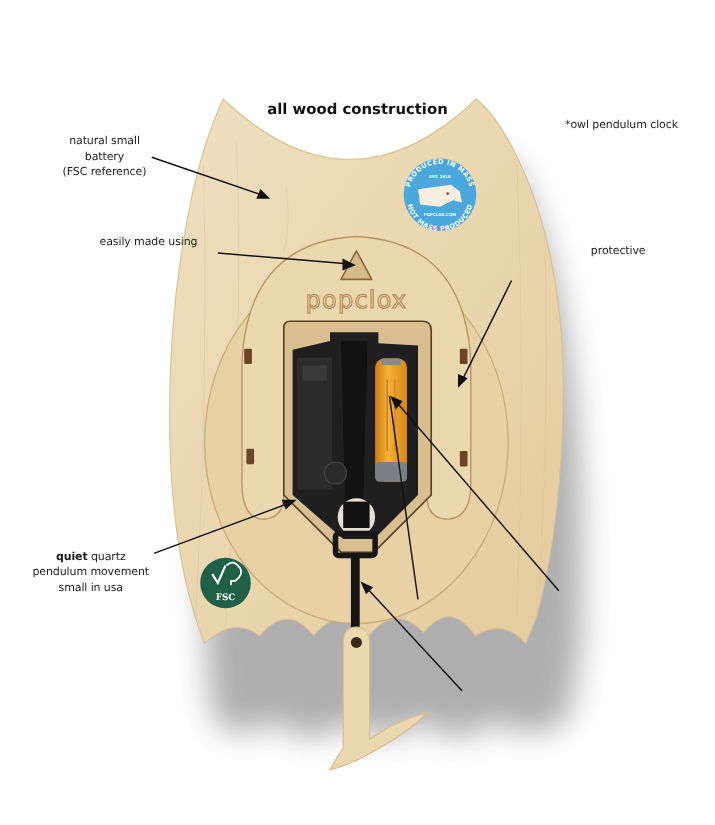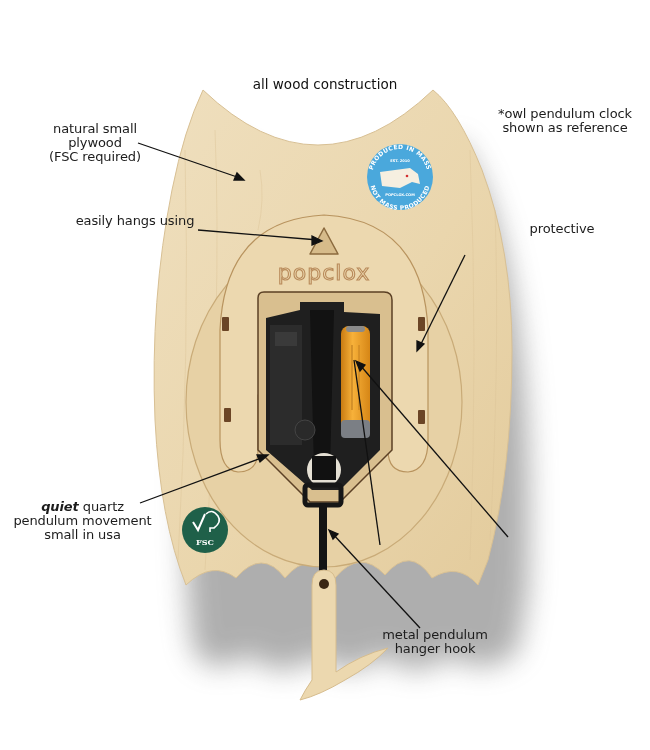--- a/index.html
+++ b/index.html
@@ -1,22 +1,22 @@
 <!DOCTYPE html>
 <html><head>
   <meta charset="utf-8">
   <style>
     html, body { margin: 0; padding: 0; background: #ffffff; }
     body { width: 650px; height: 750px; position: relative; overflow: hidden;
            font-family: "DejaVu Sans", "Liberation Sans", sans-serif; color: #1a1a1a; }
     .stage { position: absolute; left: 0; top: 0; width: 650px; height: 750px; }
     svg.art { position: absolute; left: 0; top: 0; }
-    .label { position: absolute; font-size: 13px; line-height: 14px; text-align: center; color: #1c1c1c; letter-spacing: -0.1px; }
-    .label b { font-weight: bold; font-style: italic; }
-    .title { position: absolute; left: 0; width: 650px; top: 76px; text-align: center; font-weight: normal; font-size: 13.5px; color: #111; }
+    .label { position: absolute; font-size: 10px; line-height: 14px; text-align: center; color: #1c1c1c; letter-spacing: -0.1px; }
+    .label b { font-weight: bold; }
+    .title { position: absolute; left: 0; width: 650px; top: 92px; text-align: center; font-weight: bold; font-size: 13.5px; color: #111; }
   </style>
 </head>
 <body>
 
 <div class="stage">
 
   <svg class="art" width="650" height="750" viewBox="0 0 650 750">
     <defs>
       <radialGradient id="shadowGrad" cx="50%" cy="50%" r="50%">
         <stop offset="0%" stop-color="#000" stop-opacity="0.35"></stop>
@@ -158,41 +158,36 @@
       <path d="M268 455 L260 462 L257 455 Z"></path>
       <line x1="420" y1="628" x2="332" y2="533"></line>
       <path d="M329 530 L338 534 L333 539 Z"></path>
     </g>
   </svg>
 
   <div class="title">all wood construction</div>
 
   <div class="label" style="left:20px; top:122px; width:150px;">
     <div>natural small</div>
-    <div>plywood</div>
-    <div>(FSC required)</div>
+    <div>battery</div>
+    <div>(FSC reference)</div>
   </div>
 
   <div class="label" style="left:480px; top:107px; width:170px;">
     <div>*owl pendulum clock</div>
-    <div>shown as reference</div>
   </div>
 
   <div class="label" style="left:50px; top:214px; width:170px;">
-    <div>easily hangs using</div>
+    <div>easily made using</div>
   </div>
 
   <div class="label" style="left:482px; top:222px; width:160px;">
     <div>protective</div>
   </div>
 
   <div class="label" style="left:10px; top:500px; width:145px;">
     <div><b>quiet</b><span> quartz</span></div>
     <div>pendulum movement</div>
     <div>small in usa</div>
   </div>
 
 
-  <div class="label" style="left:370px; top:628px; width:130px;">
-    <div>metal pendulum</div>
-    <div>hanger hook</div>
-  </div>
 </div>
 
 </body></html>

